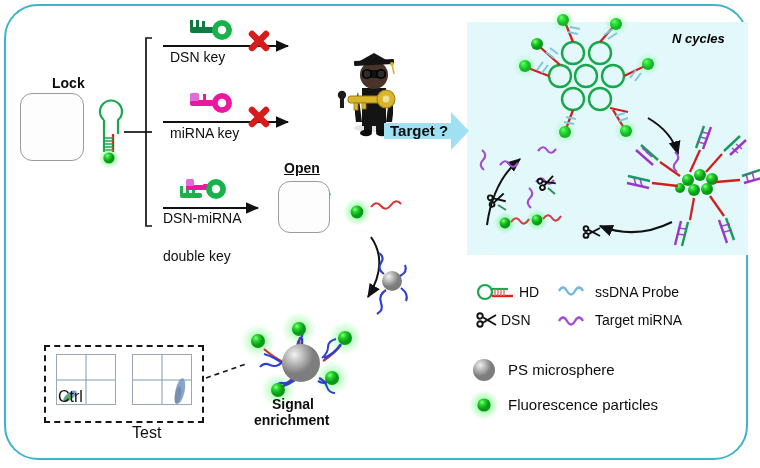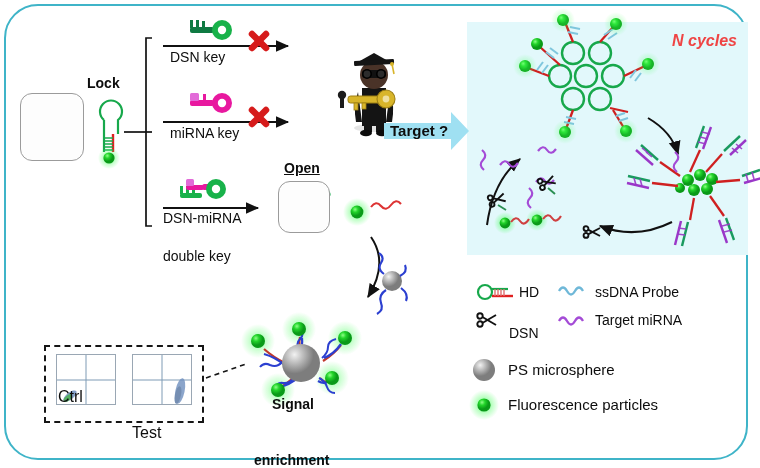--- a/index.html
+++ b/index.html
@@ -440,41 +440,41 @@
           <ellipse cx="47" cy="36" rx="4.6" ry="13" transform="rotate(12 47 36)"></ellipse>
           <ellipse cx="45" cy="40" rx="3" ry="9" transform="rotate(12 45 40)" fill="#53739f"></ellipse>
         </g>
       </svg>
     </div>
   </div>
 
   <div class="keybox" style="left:20px;top:93px;width:64px;height:68px;"></div>
   <div class="keybox" style="left:278px;top:181px;width:52px;height:52px;"></div>
 
-  <div class="lbl bold" style="left:52px;top:76px;font-size:14px;margin-left:35px;">Lock</div>
+  <div class="lbl bold" style="left:52px;top:76px;font-size:14px;">Lock</div>
 
   <div class="lbl" style="left:170px;top:50px;font-size:14px;">DSN key</div>
 
   <div class="lbl" style="left:170px;top:126px;font-size:14px;">miRNA key</div>
 
   <div class="lbl" style="left:163px;top:211px;font-size:14px;">DSN-miRNA</div>
   <div class="lbl" style="left:163px;top:227px;font-size:14px;margin-top:22px;">double key</div>
 
   <div class="lbl bold" style="left:284px;top:161px;font-size:14px;text-decoration:underline;">Open</div>
 
   <div class="lbl bold" style="left:390px;top:123px;font-size:15px;">Target ?</div>
 
-  <div class="lbl bold ital" style="left:672px;top:32px;font-size:16px;color:#ef4444;text-align:center;">N cycles</div>
+  <div class="lbl bold ital" style="left:672px;top:32px;font-size:13px;color:#000000;text-align:center;">N cycles</div>
 
   <div class="lbl bold" style="left:272px;top:397px;font-size:14px;">Signal</div>
-  <div class="lbl bold" style="left:254px;top:413px;font-size:14px;margin-top:40px;">enrichment</div>
+  <div class="lbl bold" style="left:254px;top:413px;font-size:14px;">enrichment</div>
 
   <div class="lbl" style="left:58px;top:388px;font-size:16px;">Ctrl</div>
   <div class="lbl" style="left:132px;top:424px;font-size:16px;">Test</div>
 
   <div class="lbl" style="left:519px;top:285px;font-size:14px;">HD</div>
   <div class="lbl" style="left:595px;top:285px;font-size:14px;">ssDNA  Probe</div>
-  <div class="lbl" style="left:501px;top:326px;font-size:14px;margin-left:8px;">DSN</div>
+  <div class="lbl" style="left:501px;top:313px;font-size:14px;">DSN</div>
   <div class="lbl" style="left:595px;top:313px;font-size:14px;">Target miRNA</div>
   <div class="lbl" style="left:508px;top:397px;font-size:15px;">Fluorescence particles</div>
   <div class="lbl" style="left:508px;top:362px;font-size:15px;">PS microsphere</div>
 
 </div>
 
 </body></html>

